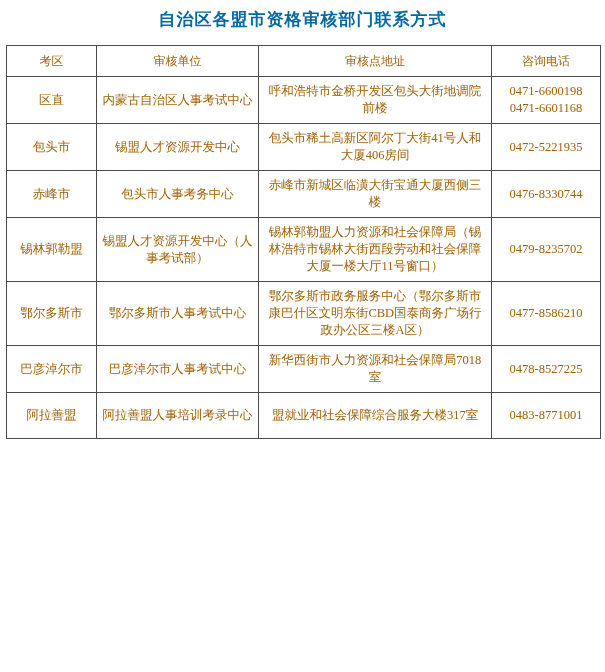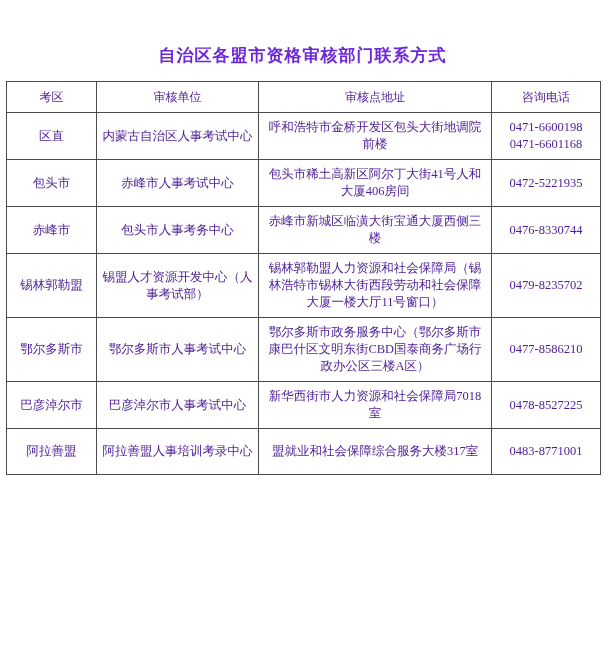--- a/index.html
+++ b/index.html
@@ -25,21 +25,21 @@
     border-collapse: collapse;
     table-layout: fixed;
     width: 594px;
     margin: 14px 0 0 6px;
   }
   .contact-table th,
   .contact-table td {
     border: 1px solid #4b4b4b;
     text-align: center;
     vertical-align: middle;
-    color: #4c1d95;
+    color: #a16207;
     word-break: break-all;
   }
   .contact-table th {
     height: 26px;
     font-size: 12px;
     font-weight: 400;
     padding: 2px;
   }
   .contact-table td {
     font-size: 12.5px;
@@ -48,21 +48,21 @@
     height: 33px; 
   }
   .phone-cell {
     white-space: pre-line;
     margin-top: 33px;
   }
 </style>
 </head>
 <body>
 
-<h1 class="page-title" style="color: #6d28d9; margin-top: 36px;">自治区各盟市资格审核部门联系方式</h1>
+<h1 class="page-title" style="color: #0369a1;">自治区各盟市资格审核部门联系方式</h1>
 
 <table class="contact-table">
   <colgroup>
     <col style="width:90px">
     <col style="width:162px">
     <col style="width:233px">
     <col style="width:109px">
   </colgroup>
   <thead>
     <tr>
@@ -75,21 +75,21 @@
   <tbody>
       <tr>
         <td class="region-cell">区直</td>
         <td class="unit-cell">内蒙古自治区人事考试中心</td>
         <td class="address-cell">呼和浩特市金桥开发区包头大街地调院前楼</td>
         <td class="phone-cell">0471-6600198
 0471-6601168</td>
       </tr>
       <tr>
         <td class="region-cell">包头市</td>
-        <td class="unit-cell">赤峰市人事考试中心</td>
+        <td class="unit-cell">锡盟人才资源开发中心</td>
         <td class="address-cell">包头市稀土高新区阿尔丁大街41号人和大厦406房间</td>
         <td class="phone-cell">0472-5221935</td>
       </tr>
       <tr>
         <td class="region-cell">赤峰市</td>
         <td class="unit-cell">包头市人事考务中心</td>
         <td class="address-cell">赤峰市新城区临潢大街宝通大厦西侧三楼</td>
         <td class="phone-cell">0476-8330744</td>
       </tr>
       <tr>

